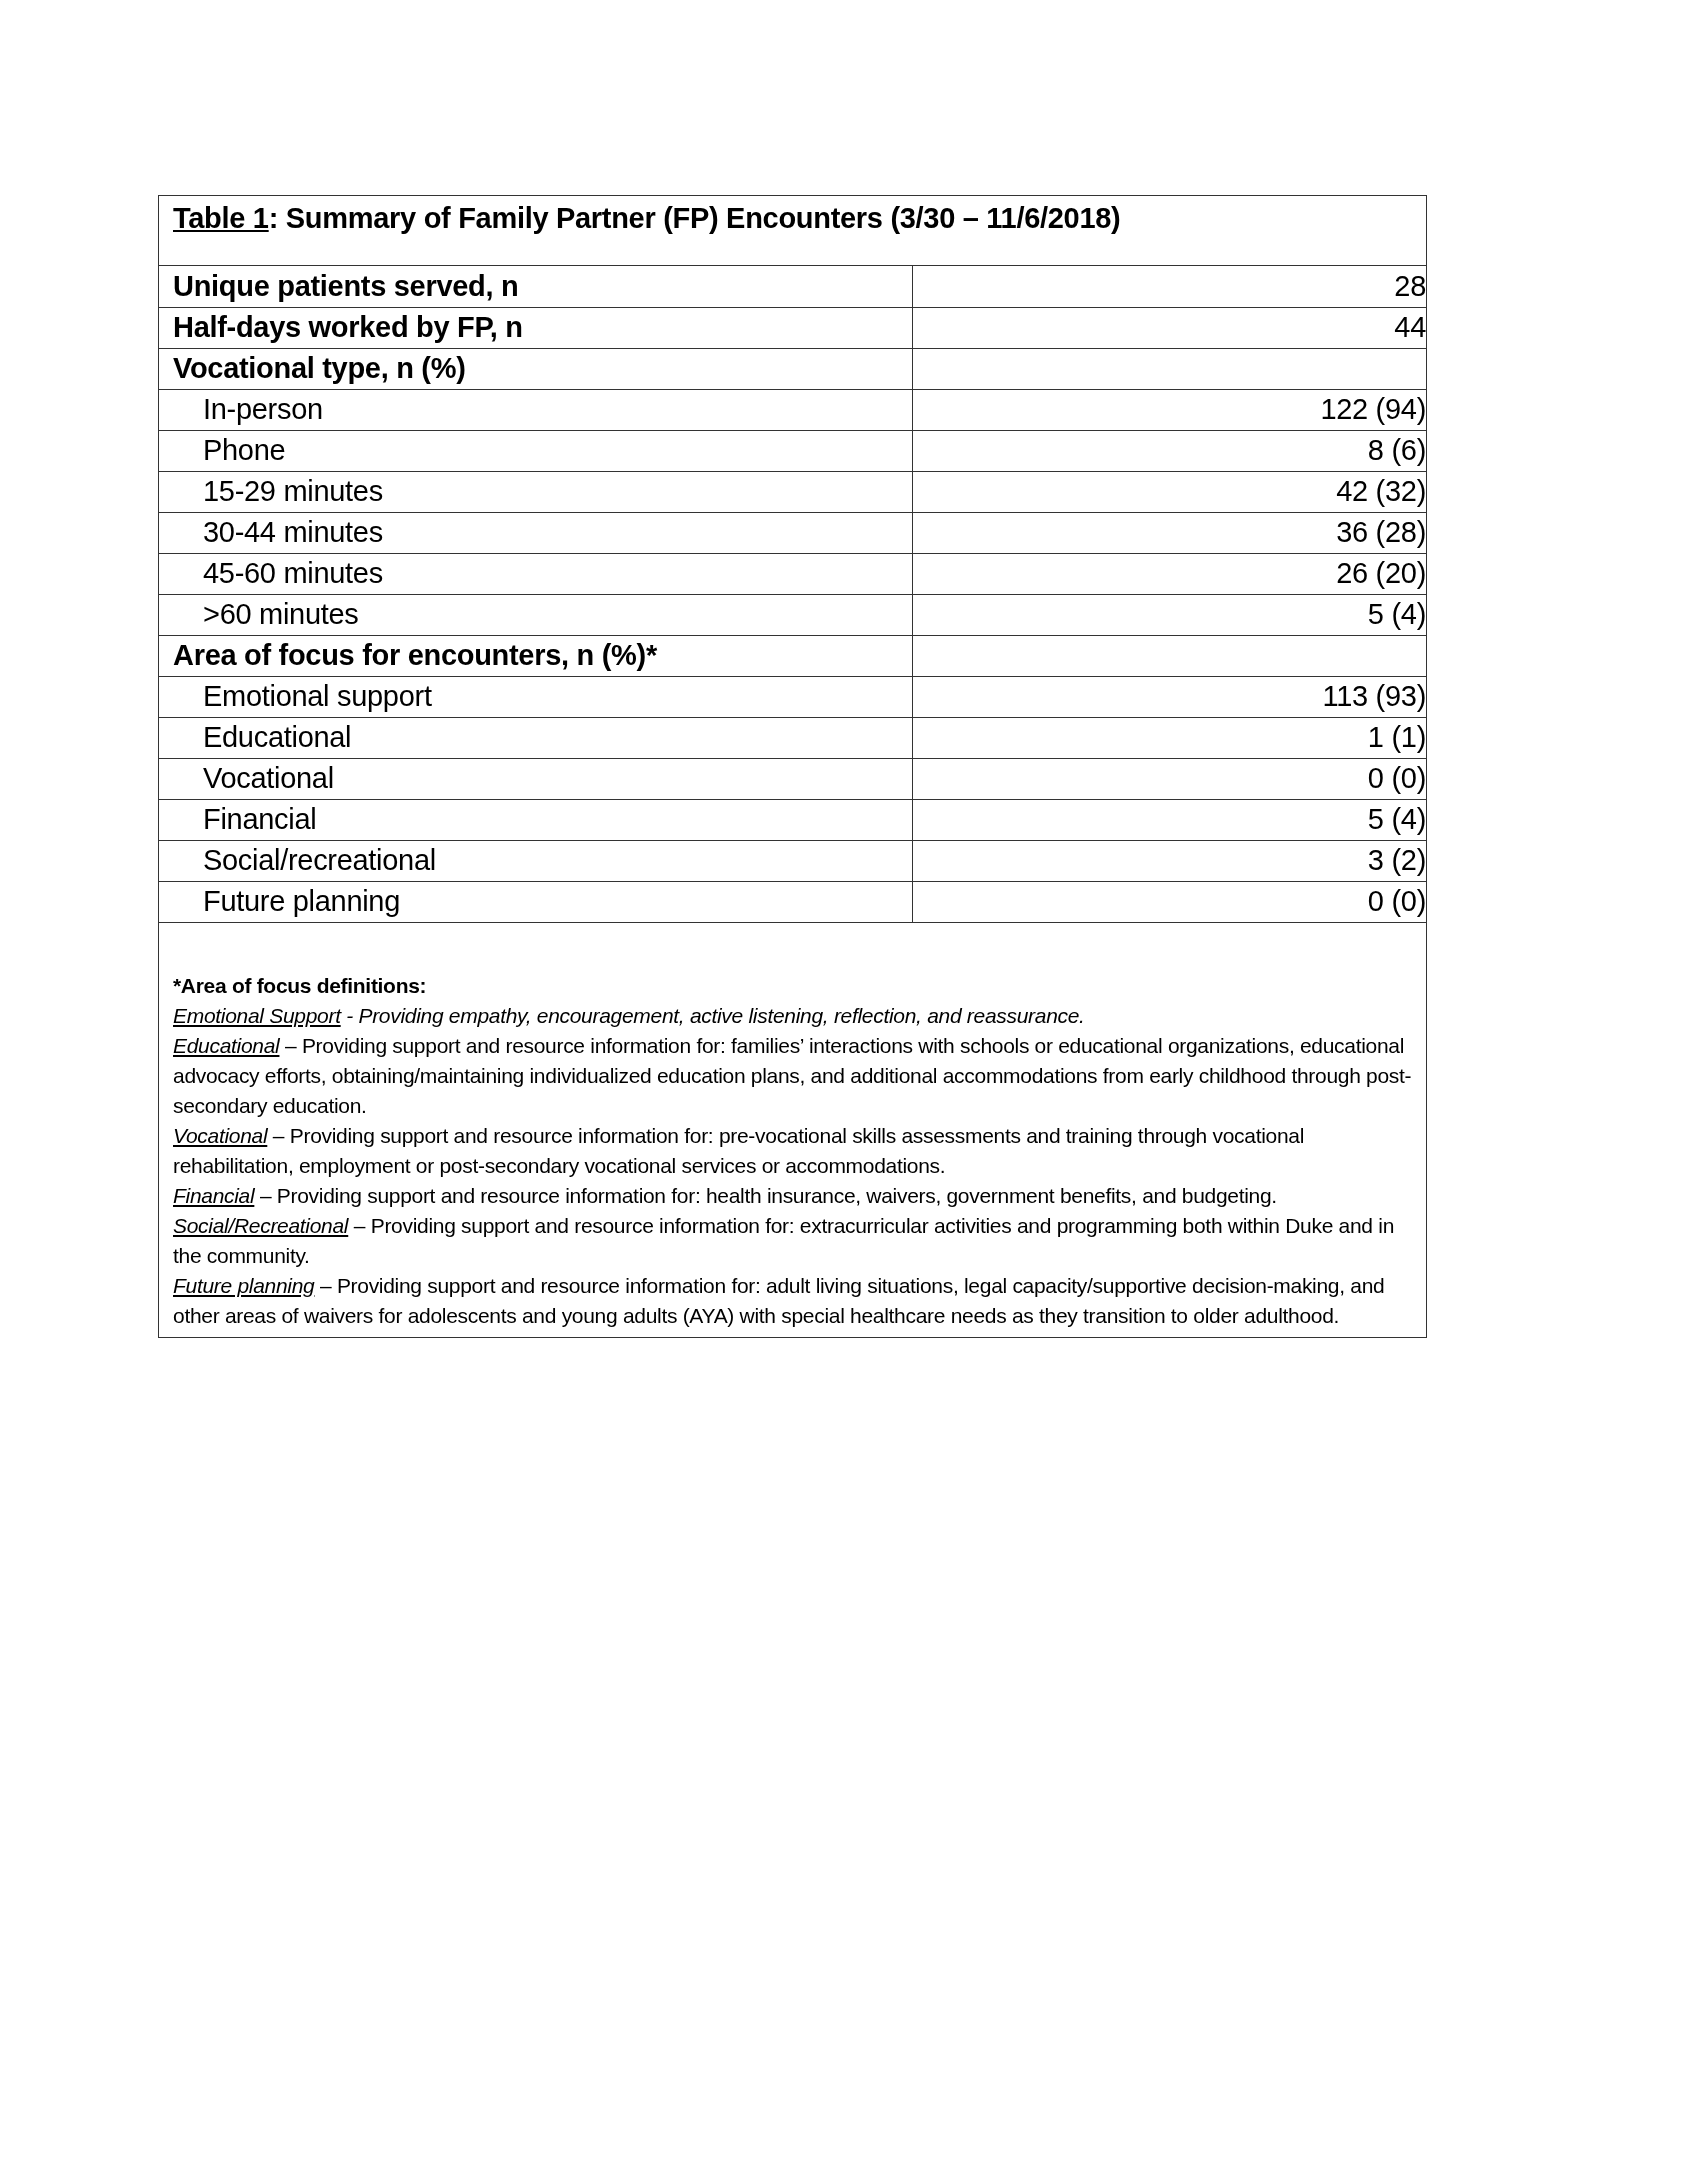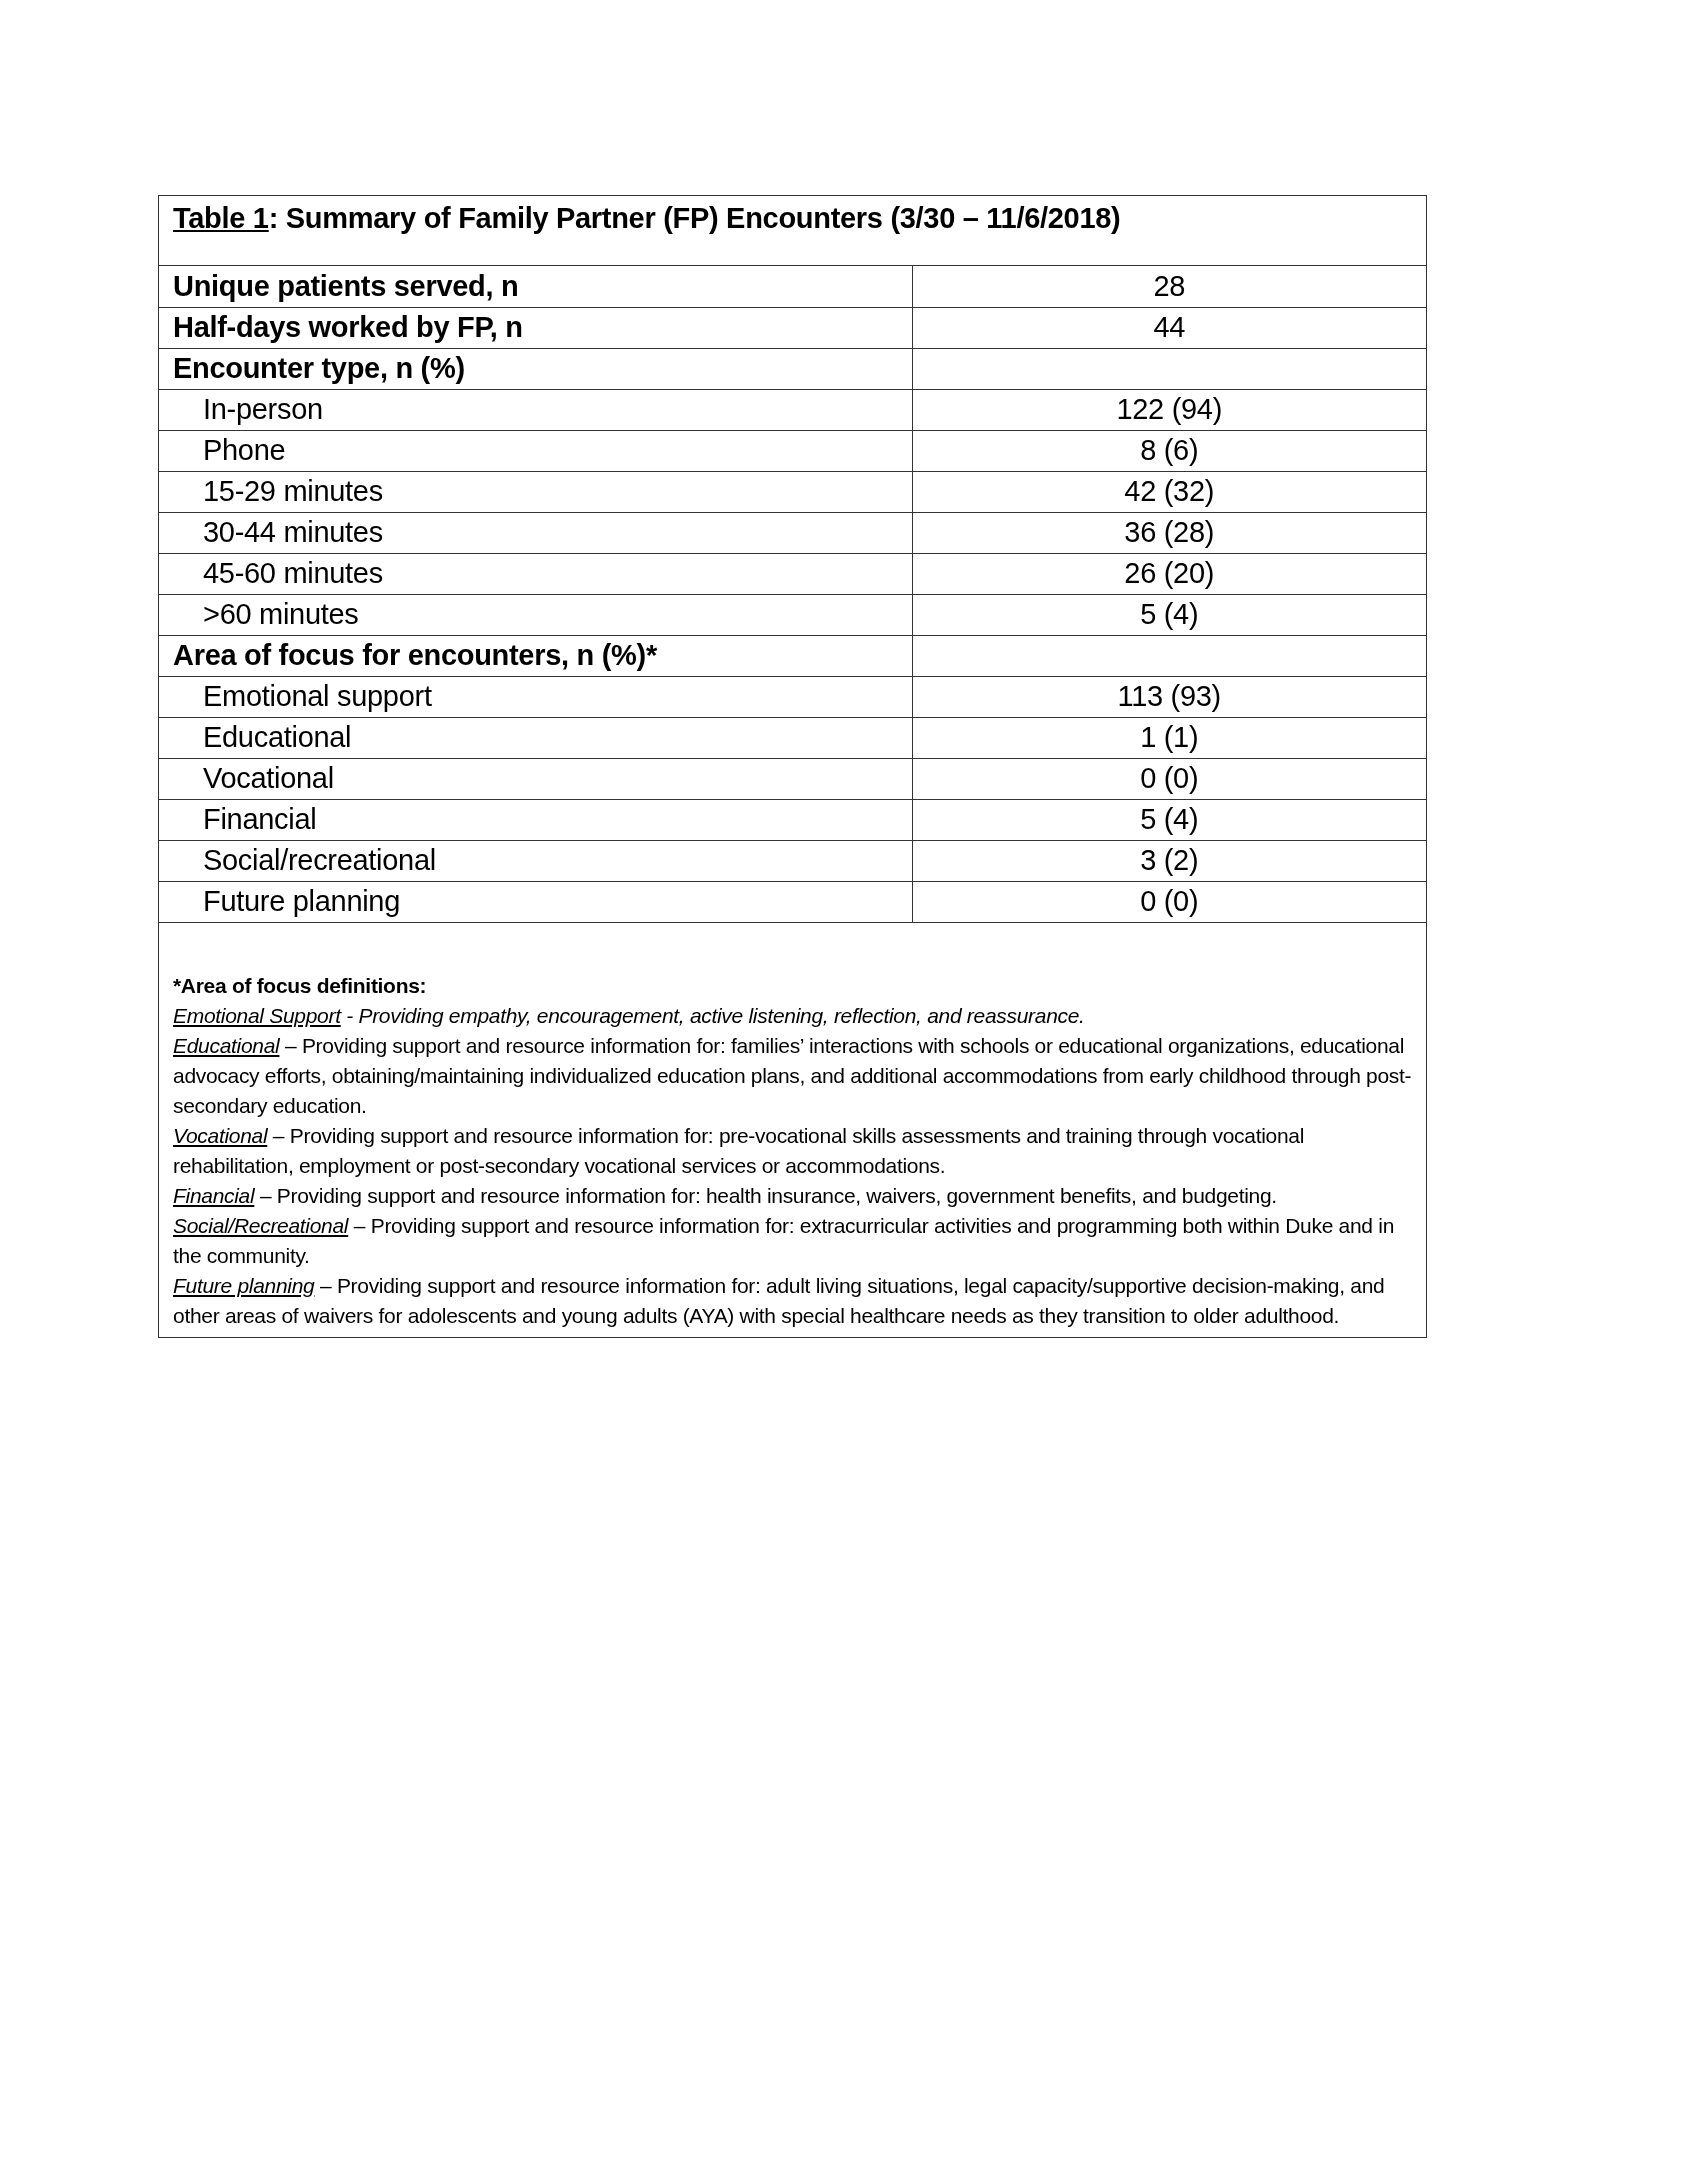--- a/index.html
+++ b/index.html
@@ -5,21 +5,21 @@
   html, body { margin:0; padding:0; background:#ffffff; }
   body { width:1683px; height:2178px; position:relative; font-family:"Liberation Sans", sans-serif; color:#000; }
   #doc { position:absolute; left:158px; top:195px; width:1269px; border:1.5px solid #333; box-sizing:border-box; }
   .title-row { height:70px; border-bottom:1.5px solid #333; box-sizing:border-box; padding:6px 14px 0 14px; font-size:29px; font-weight:bold; letter-spacing:-0.3px; }
   .title-row .tnum { text-decoration:underline; }
   table { border-collapse:collapse; width:100%; table-layout:fixed; }
   td { border-bottom:1.5px solid #333; height:41px; box-sizing:border-box; padding:0; font-size:29px; vertical-align:middle; letter-spacing:-0.3px; }
   td.label { width:753px; border-right:1.5px solid #333; padding-left:14px;margin-top:48px; }
   td.label.sub { padding-left:44px; }
   td.label.head { font-weight:bold; }
-  td.val { text-align:center; }
+  td.val { text-align:right; }
   .notes { padding:4px 14px 6px 14px; font-size:21px; line-height:30px; letter-spacing:-0.3px;margin-top:44px; }
   .notes .nh { font-weight:bold; }
   .notes .term { font-style:italic; text-decoration:underline; }
   .notes .ital { font-style:italic; }
 </style>
 </head>
 <body>
 
 <div id="doc">
   <div class="title-row"><span class="tnum">Table 1</span><span>: Summary of Family Partner (FP) Encounters (3/30 – 11/6/2018)</span></div>
@@ -27,21 +27,21 @@
     <tbody id="tbody">
         <tr>
           <td class="label head">Unique patients served, n</td>
           <td class="val">28</td>
         </tr>
         <tr>
           <td class="label head">Half-days worked by FP, n</td>
           <td class="val">44</td>
         </tr>
         <tr>
-          <td class="label head">Encounter type, n (%)</td>
+          <td class="label head">Vocational type, n (%)</td>
           <td class="val"></td>
         </tr>
         <tr>
           <td class="label sub">In-person</td>
           <td class="val">122 (94)</td>
         </tr>
         <tr>
           <td class="label sub">Phone</td>
           <td class="val">8 (6)</td>
         </tr>

